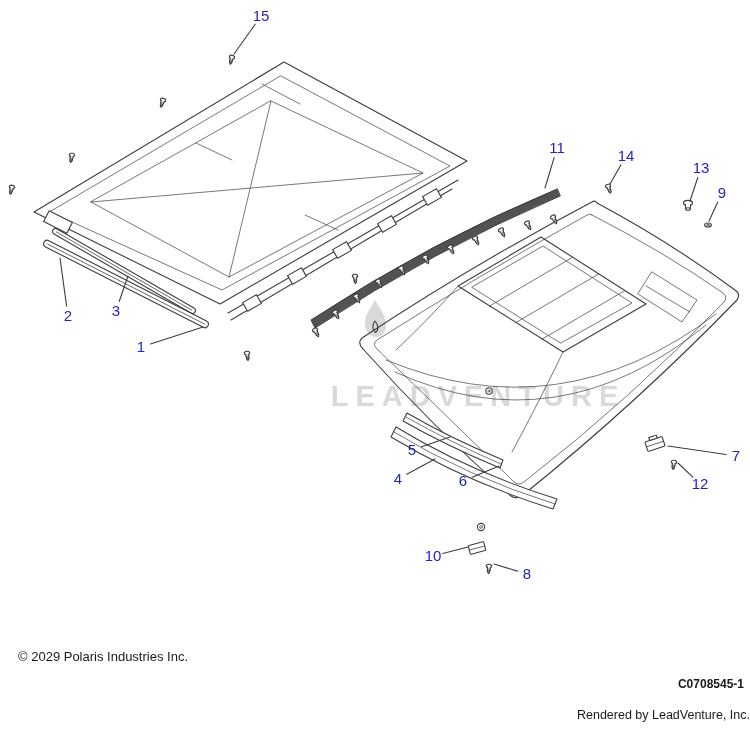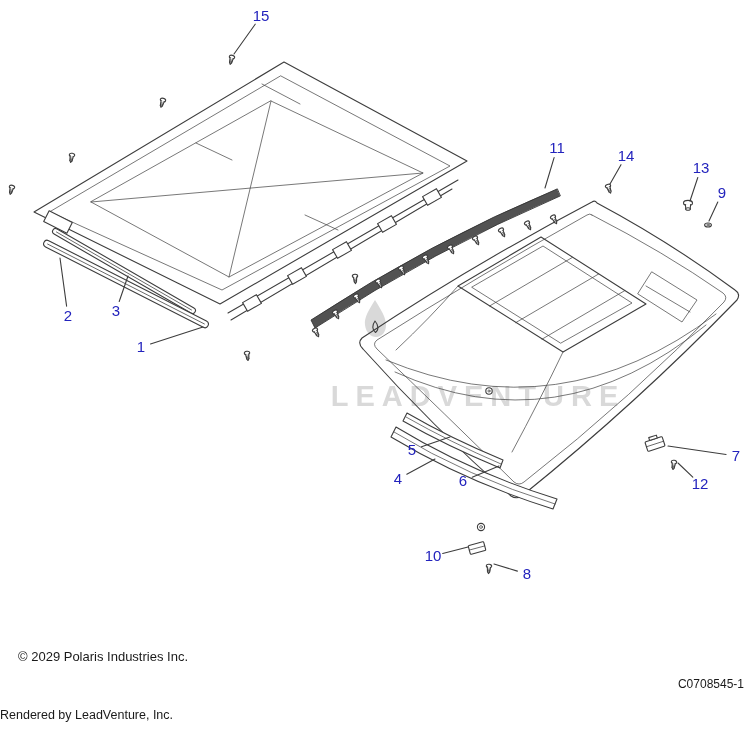--- a/index.html
+++ b/index.html
@@ -18,22 +18,22 @@
   .callout-num{
     font-family:"Liberation Sans", sans-serif;font-size:15px;
     text-anchor:middle;cursor:pointer;
   }
   .leader{stroke:#5a5a5a;stroke-width:0.9;}
   .watermark-text{
     font-family:"Liberation Sans", sans-serif;font-size:29px;font-weight:600;
     letter-spacing:7px;fill:#d9d9d9;text-anchor:middle;stroke:none;
   }
   .footer-copyright{position:absolute;left:18px;top:649px;font-size:13px;color:#1a1a1a;}
-  .footer-drawing-number{position:absolute;right:6px;top:677px;font-size:12px;color:#1a1a1a;}
-  .footer-rendered{position:absolute;left:0;top:708px;width:100%;text-align:left;font-size:12.5px;color:#1a1a1a;}
+  .footer-drawing-number{position:absolute;right:6px;top:677px;font-size:12px;color:#1a1a1a;font-weight:bold;}
+  .footer-rendered{position:absolute;left:0;top:708px;width:100%;text-align:right;font-size:12.5px;color:#1a1a1a;}
 </style>
 </head>
 <body>
 
 <svg id="diagram" width="750" height="732" viewBox="0 0 750 732">
   <defs>
     <g id="screw-sym">
       <ellipse cx="0" cy="0" rx="2.7" ry="1.7" class="fillw"></ellipse>
       <path d="M-1.6,1.2 L-1.1,5.8 L1.1,5.8 L1.6,1.2" class="fillw"></path>
       <path d="M-1.1,5.8 L0,7.6 L1.1,5.8" class="fillw"></path>

